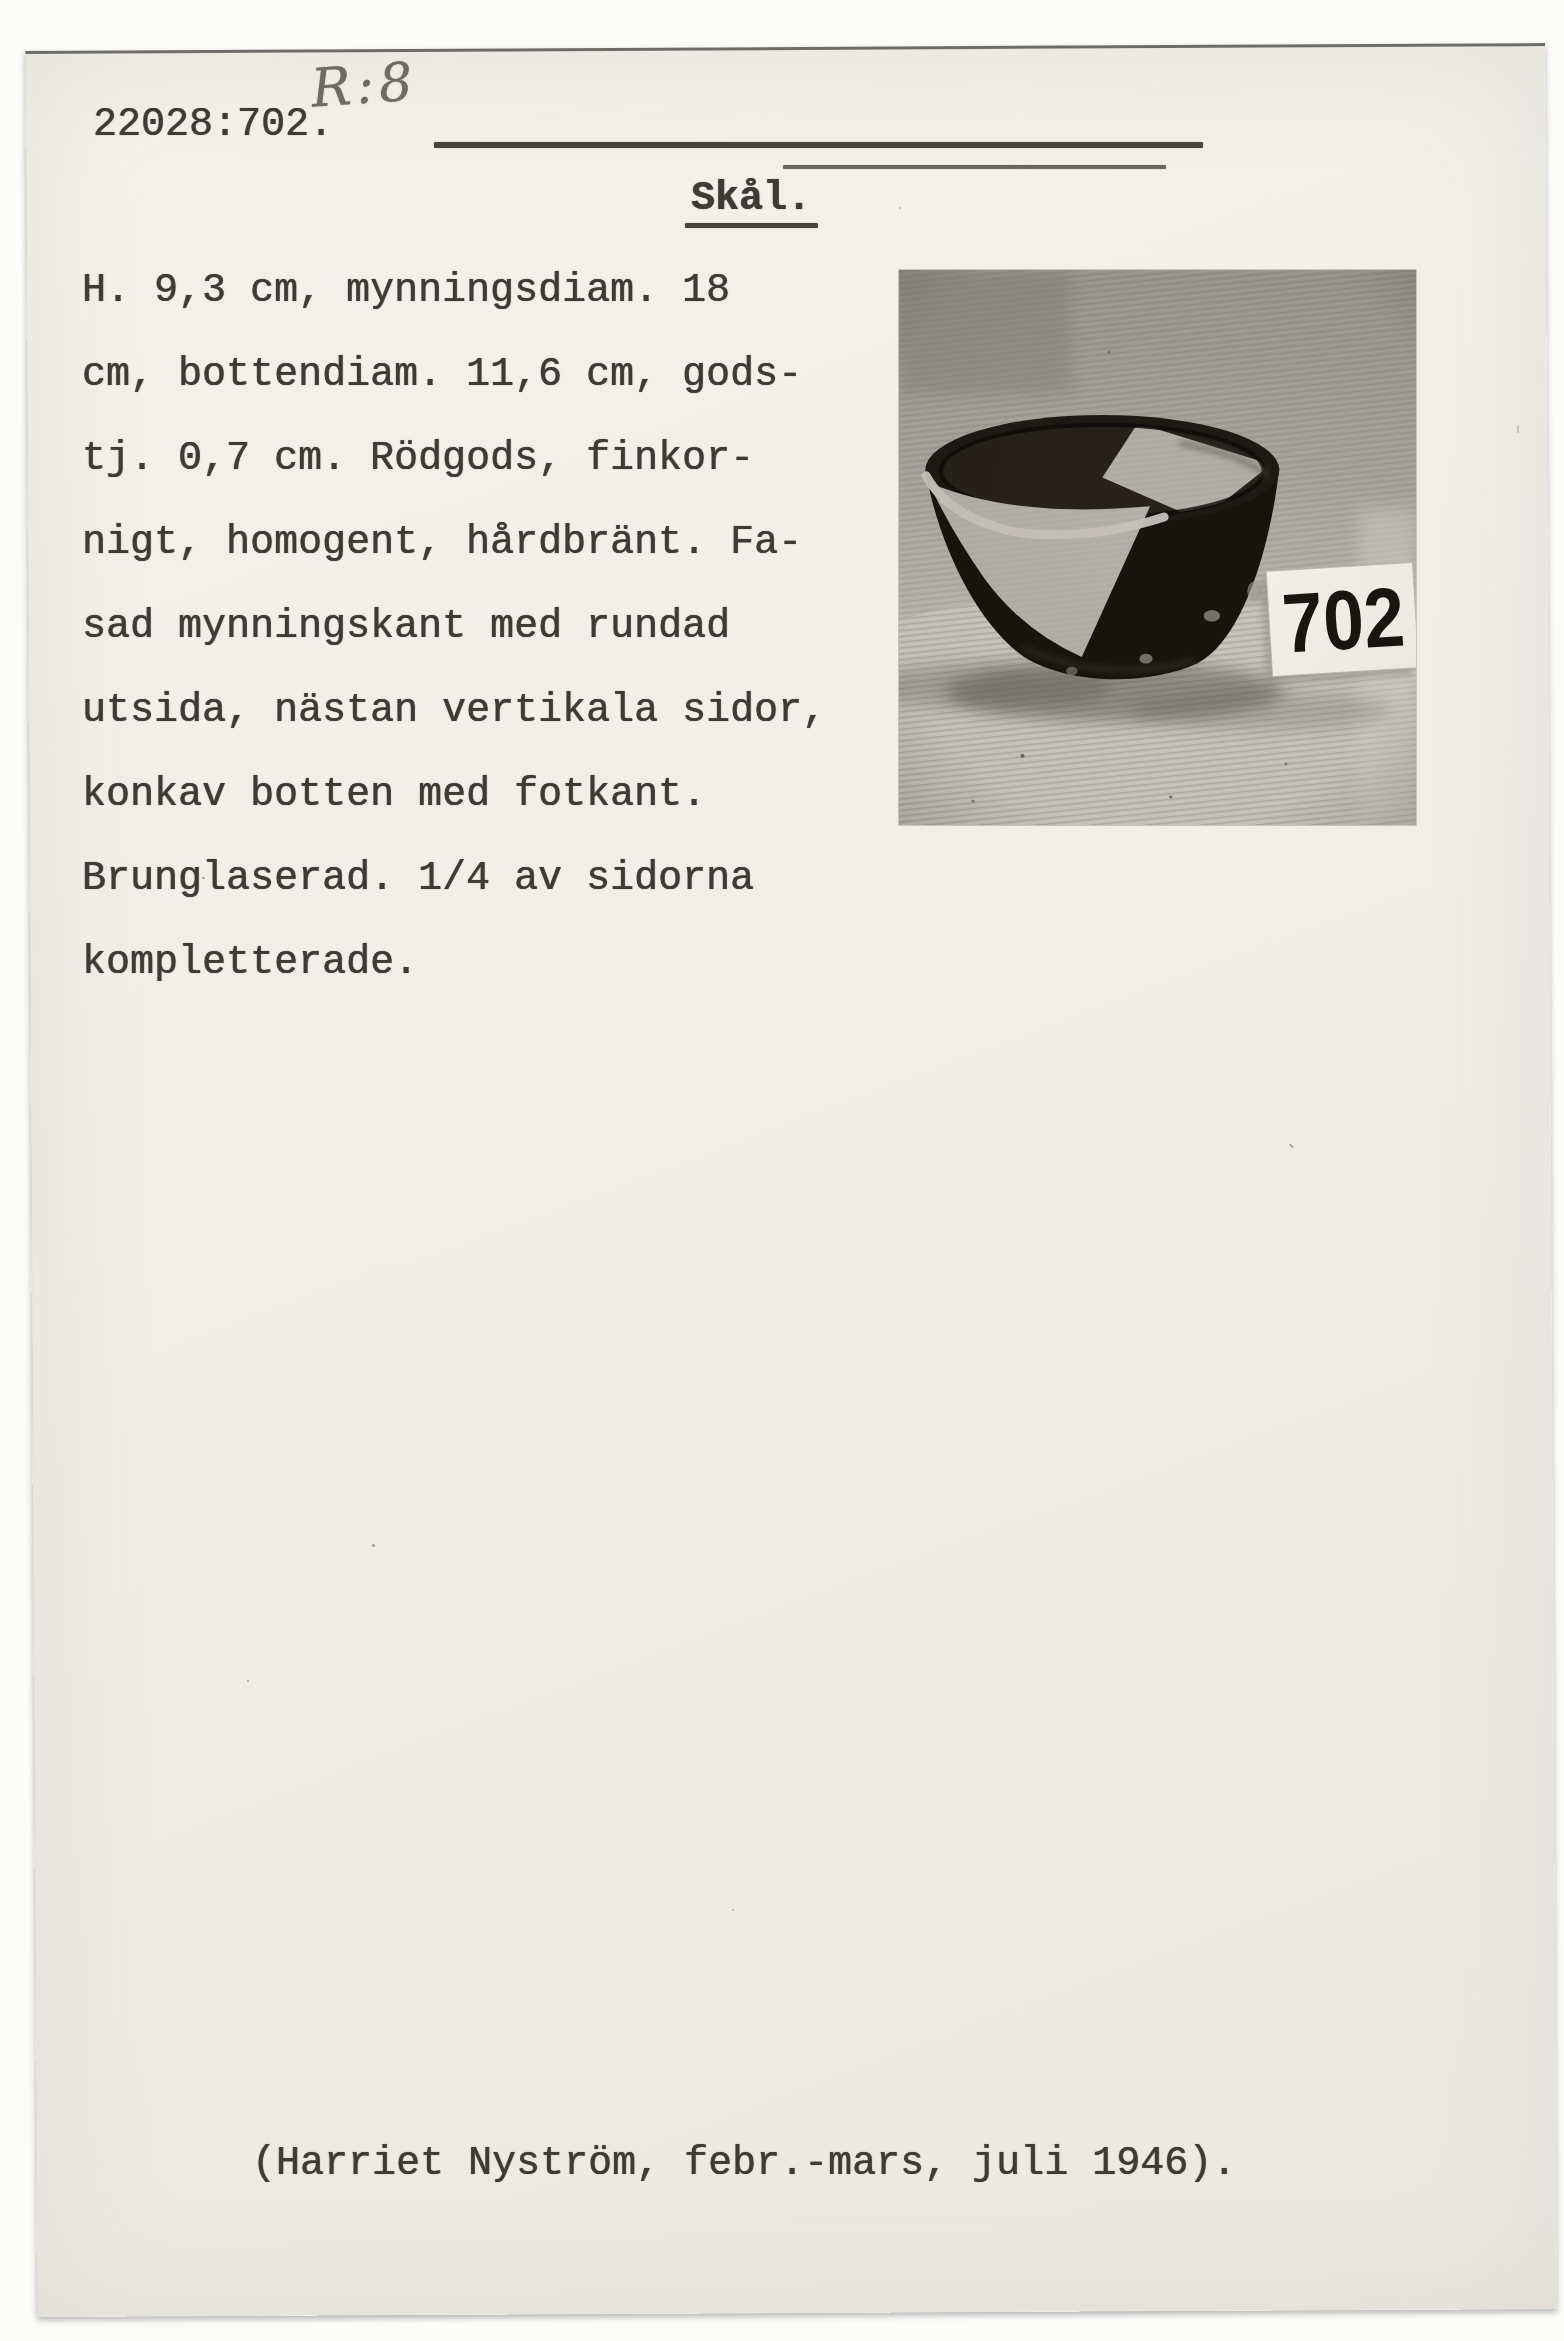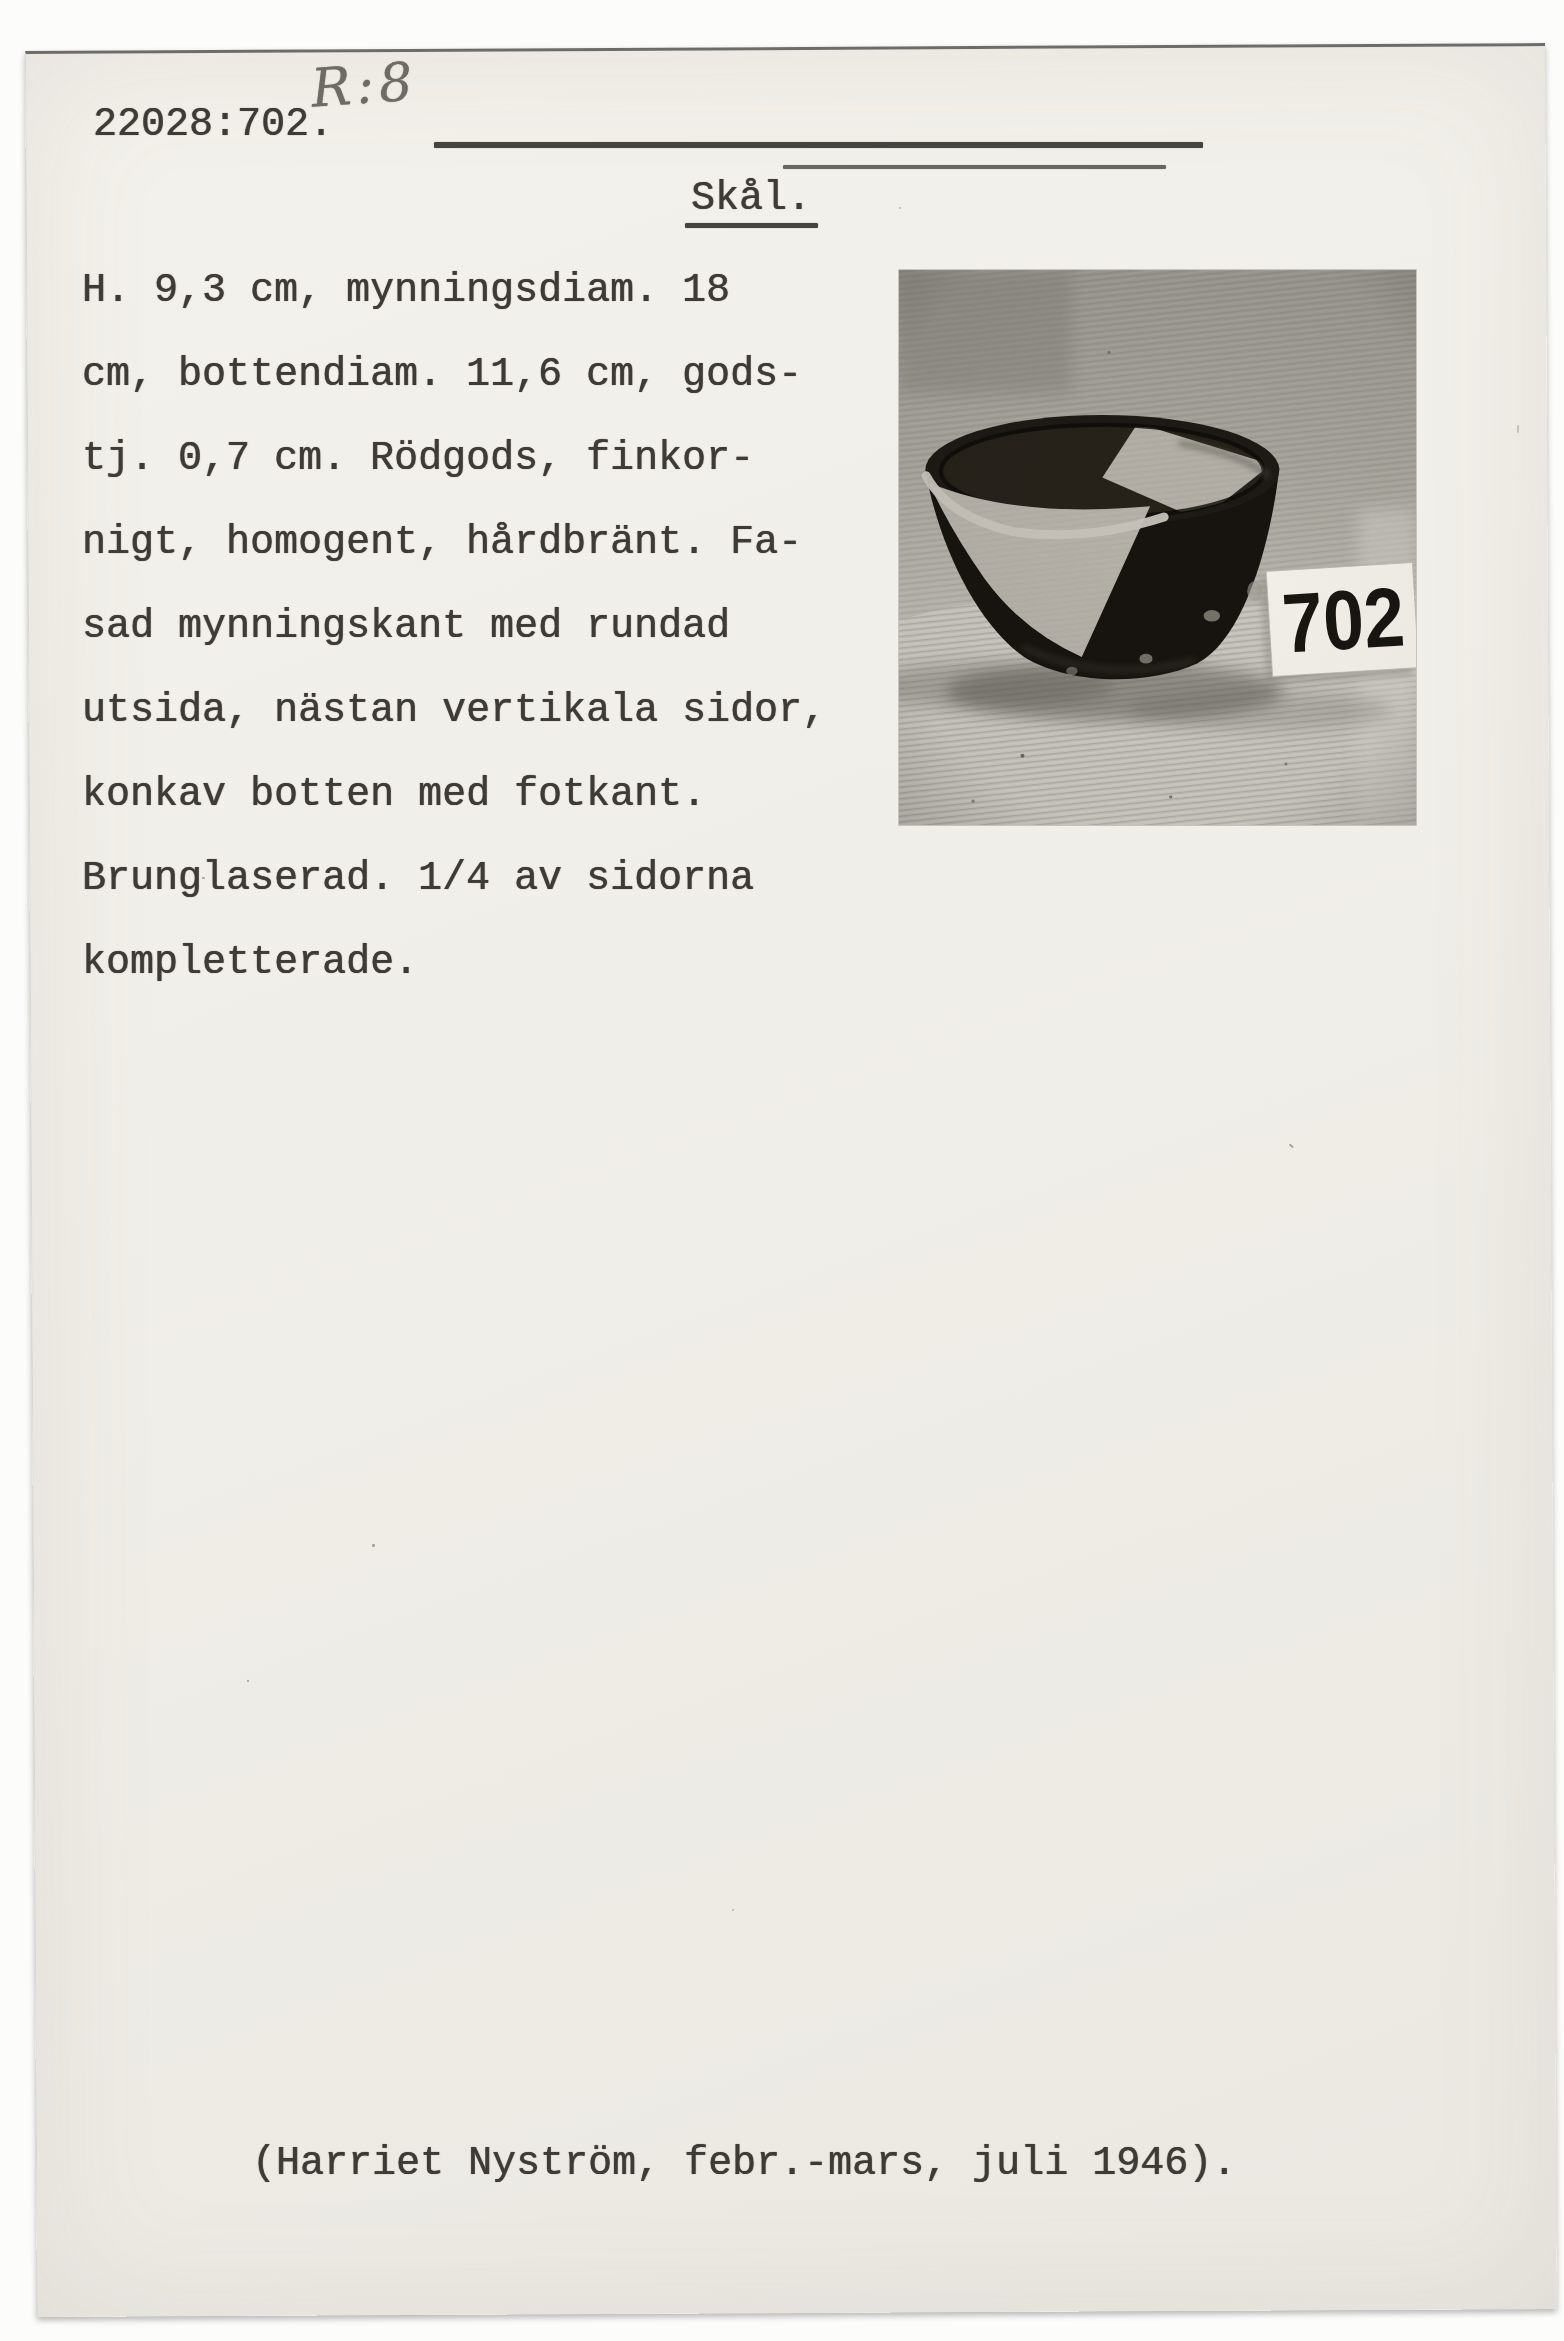--- a/index.html
+++ b/index.html
@@ -68,21 +68,21 @@
 
   <div class="paper"></div>
 
   <div class="handwritten">R:8</div>
 
   <div class="mono" style="left:93px;top:105px;">22028:702.</div>
 
   <div class="rule" style="left:434px;top:142px;width:769px;height:5.8px;"></div>
   <div class="rule" style="left:783px;top:165px;width:383px;height:4.1px;opacity:0.8;"></div>
 
-  <div class="mono" style="left:691px;top:179px;">Skål.</div>
+  <div class="mono" style="left:691px;top:179px;font-weight:bold;">Skål.</div>
   <div class="rule" style="left:685px;top:223px;width:133px;height:5px;"></div>
 
   <div class="mono mono-block" style="left:82px;top:249px;">H. 9,3 cm, mynningsdiam. 18
 cm, bottendiam. 11,6 cm, gods-
 tj. 0,7 cm. Rödgods, finkor-
 nigt, homogent, hårdbränt. Fa-
 sad mynningskant med rundad
 utsida, nästan vertikala sidor,
 konkav botten med fotkant.
 Brunglaserad. 1/4 av sidorna

